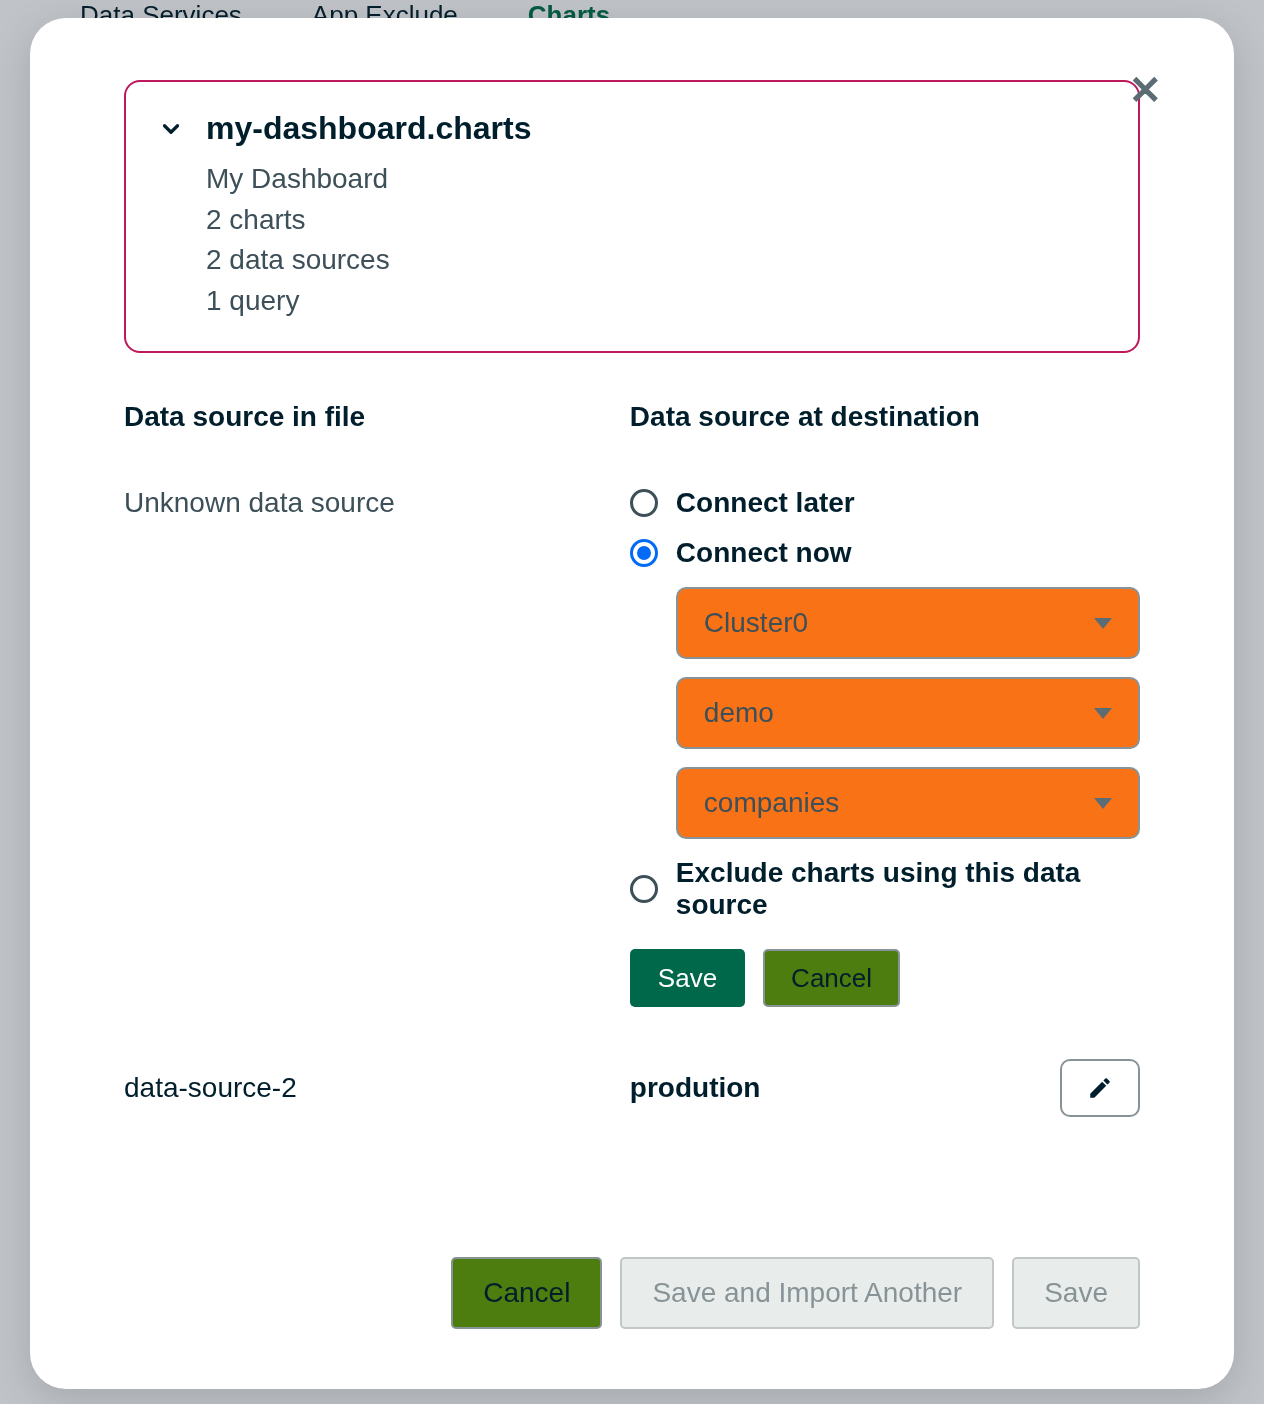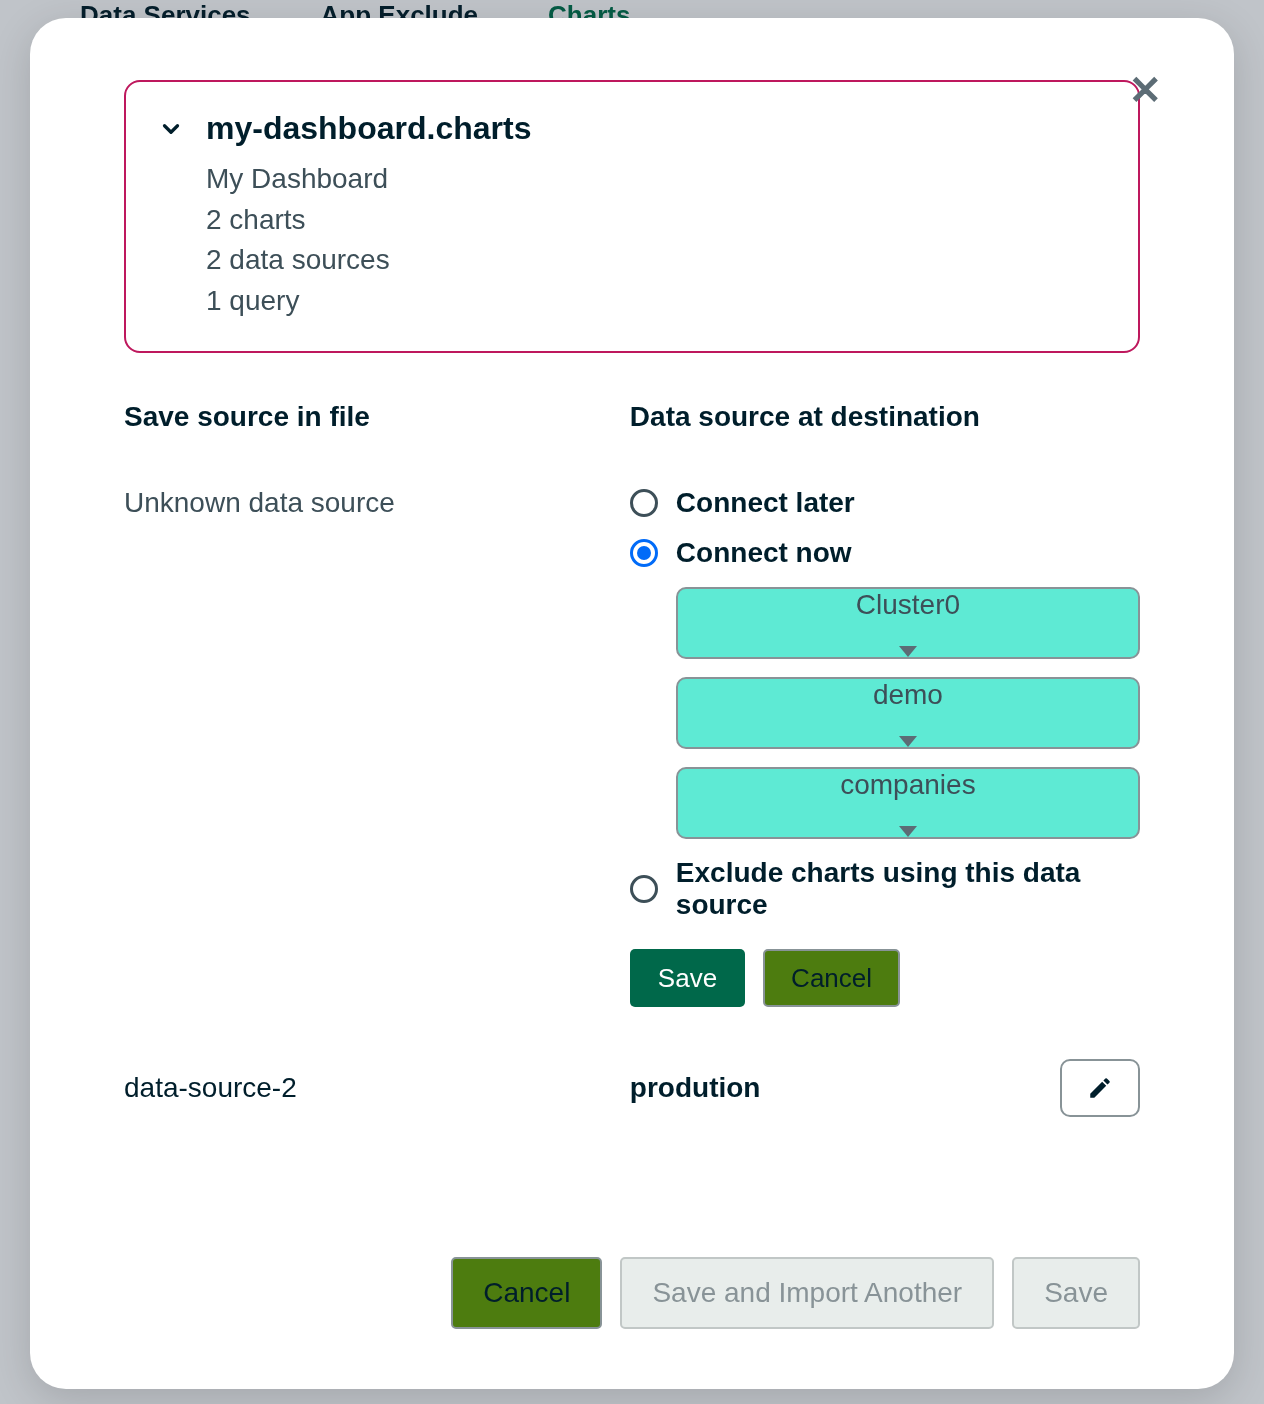--- a/index.html
+++ b/index.html
@@ -14,21 +14,21 @@
     position: relative;
     overflow: hidden;
   }
   .bg-nav {
     position: absolute; top: 0; left: 0; right: 0; height: 18px;
     display: flex; gap: 70px; padding-left: 80px;
     font-size: 26px; font-weight: 500;
     color: #001E2B;
     align-items: flex-start;
   }
-  .bg-nav .tab { padding-top: 0; font-weight: bold; }
+  .bg-nav .tab { padding-top: 0; }
   .bg-nav .tab.active { color: #00684A; font-weight: 600; border-bottom: 4px solid #00684A; }
   .overlay {
     position: absolute; inset: 0;
     background: rgba(30,40,50,0.18);
   }
   .modal {
     position: absolute;
     top: 18px; left: 30px; right: 30px;
     background: #fff;
     border-radius: 36px;
@@ -78,26 +78,25 @@
   .radio-outer {
     width: 28px; height: 28px; border: 3px solid #3D4F58; border-radius: 50%;
     display: inline-flex; align-items: center; justify-content: center;
     flex-shrink: 0;
   }
   .radio-outer.selected { border-color: #016BF8; }
   .radio-inner { width: 14px; height: 14px; background: #016BF8; border-radius: 50%; }
   .select-group { padding-left: 46px; display: flex; flex-direction: column; gap: 18px; margin-top: 14px; margin-bottom: 18px;}
   .select {
     border: 2px solid #889397; border-radius: 10px;
-    background: #5eead4;
+    background: #f97316;
     height: 72px;
     display: flex; align-items: center; justify-content: space-between;
     padding: 0 26px; font-size: 28px; color: #3D4F58;
     cursor: pointer;
-    flex-direction: column;
   }
   .caret { width:0; height:0; border-left:9px solid transparent; border-right:9px solid transparent; border-top:11px solid #5C6C75;}
   .action-row { display: flex; gap: 18px; margin-top: 28px; }
   .btn {
     height: 58px; border-radius: 5px; font-size: 26px; font-weight: 500;
     display: inline-flex; align-items: center; justify-content: center;
     padding: 0 26px; cursor: pointer; border: 2px solid transparent; text-align: right;
   }
   .btn-primary { background: #00684A; color: #fff; }
   .btn-outline { background: #4d7c0f; color: #001E2B; border-color: #889397; }
@@ -165,21 +164,21 @@
       <div class="file-meta">
         <div>My Dashboard</div>
         <div>2 charts</div>
         <div>2 data sources</div>
         <div>1 query</div>
       </div>
     </div>
 
     <div class="columns">
       <div>
-        <div class="col-header">Save source in file</div>
+        <div class="col-header">Data source in file</div>
         <div class="col-left-body">Unknown data source</div>
       </div>
       <div>
         <div class="col-header">Data source at destination</div>
 
         <div class="radio-row" style="margin-top:8px;">
           <span class="radio-outer"></span>
           <span>Connect later</span>
         </div>
 

